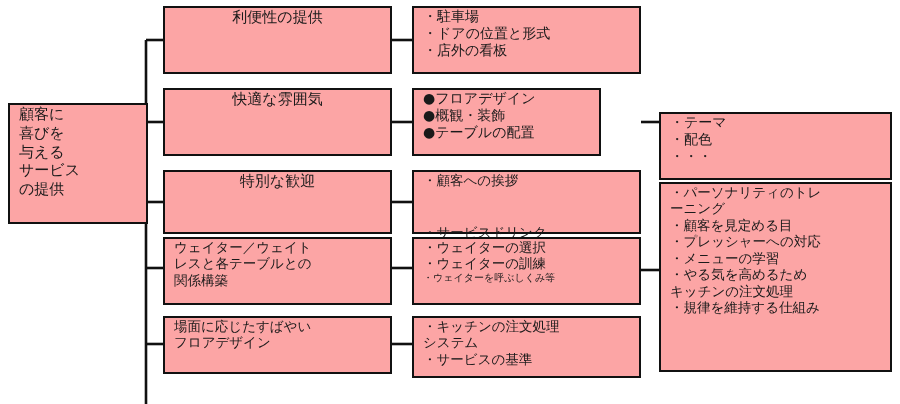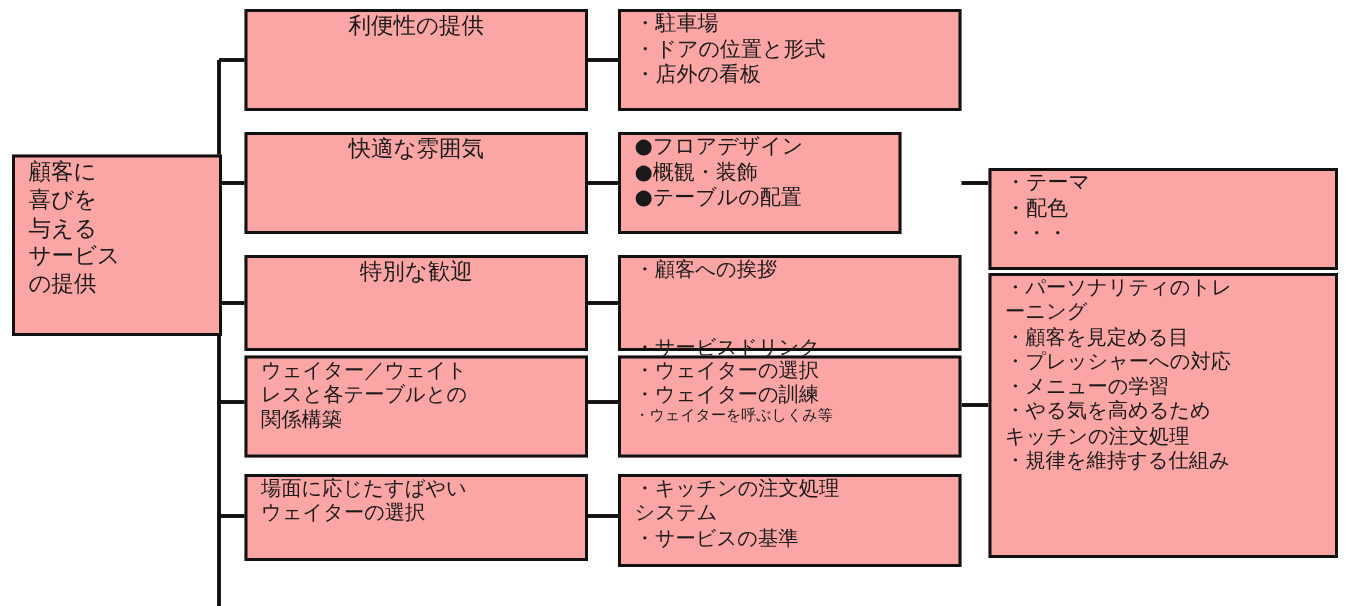--- a/index.html
+++ b/index.html
@@ -124,21 +124,21 @@
     <span class="txt f13p5">関係構築</span>
   </div>
   <div class="node left" style="left:412px; top:237px; width:229px; height:68px;">
     <span class="txt f13p5">・ウェイターの選択</span>
     <span class="txt f13p5">・ウェイターの訓練</span>
     <span class="txt f13">・ウェイターを呼ぶしくみ等</span>
   </div>
 
   <div class="node left" style="left:163px; top:316px; width:229px; height:58px;">
     <span class="txt f13p5">場面に応じたすばやい</span>
-    <span class="txt f13p5">ウェイターの選択</span>
+    <span class="txt f13p5">フロアデザイン</span>
   </div>
   <div class="node left" style="left:412px; top:316px; width:229px; height:62px;">
     <span class="txt f13p5">・キッチンの注文処理</span>
     <span class="txt f13p5">システム</span>
     <span class="txt f13p5">・サービスの基準</span>
   </div>
 
   <div class="node left" style="left:659px; top:182px; width:233px; height:190px;">
     <span class="txt f13p5">・パーソナリティのトレ</span>
     <span class="txt f13p5">ーニング</span>

